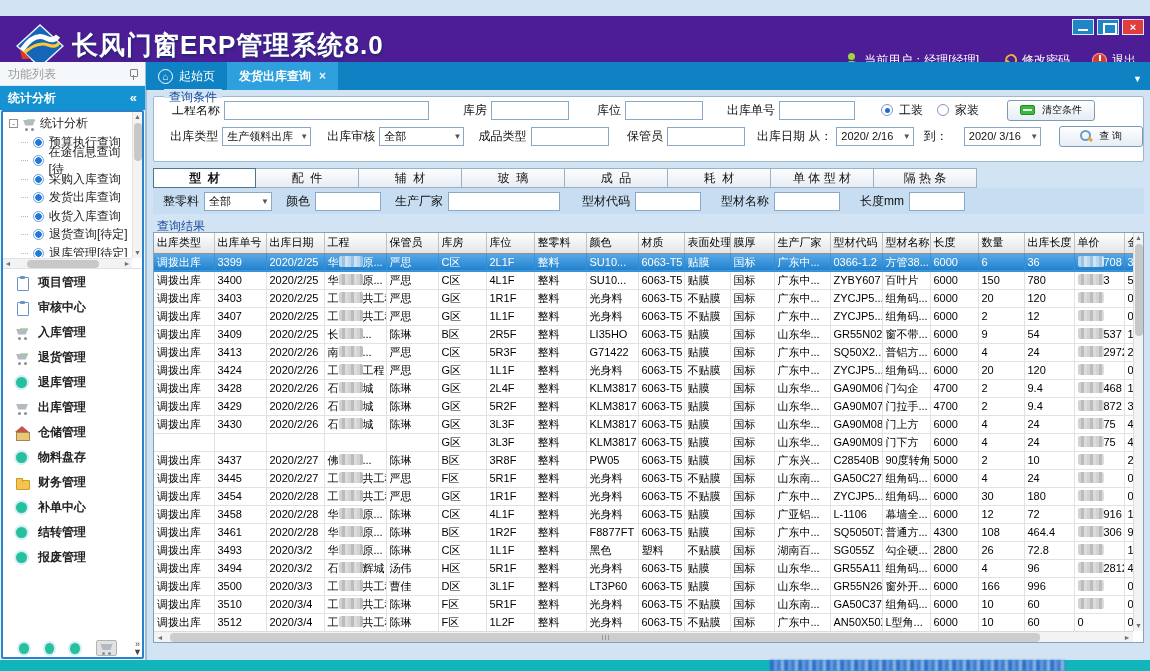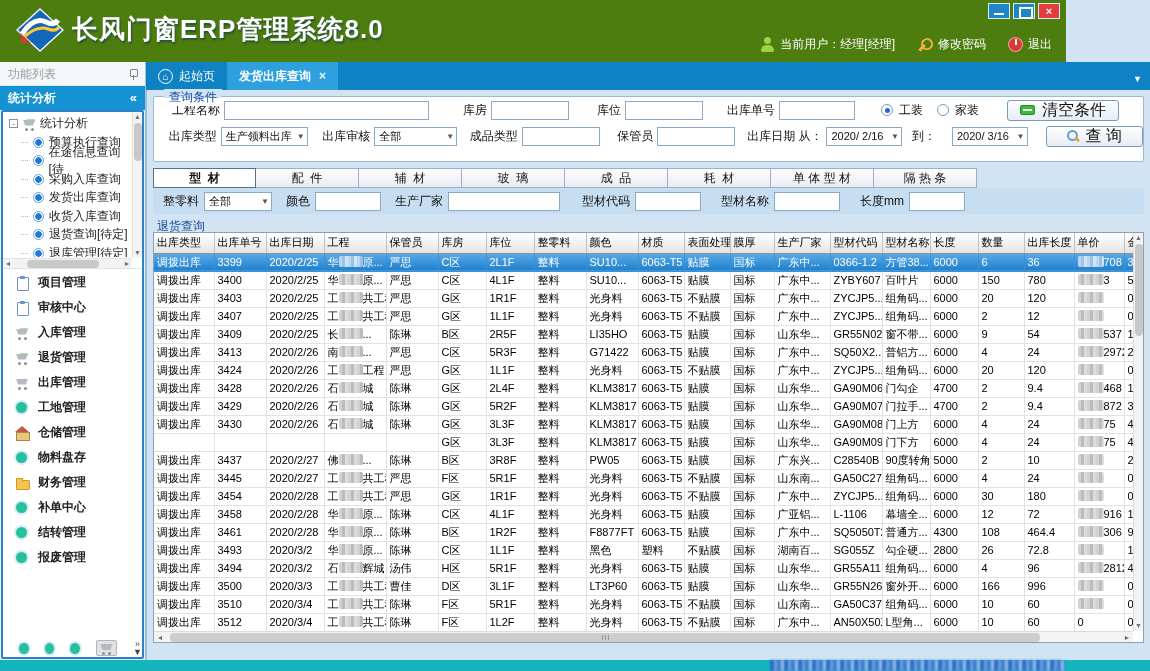--- a/index.html
+++ b/index.html
@@ -1,21 +1,21 @@
 <!DOCTYPE html>
 <html><head>
 <meta charset="utf-8">
 <style>
   *{margin:0;padding:0;box-sizing:border-box;}
   html,body{width:1150px;height:671px;overflow:hidden;}
   body{font-family:"Liberation Sans","DejaVu Sans",sans-serif;background:#d2e4f3;position:relative;}
   .app{position:absolute;inset:0;width:1150px;height:671px;background:#d2e4f3;overflow:hidden;}
 
   
-  .titlebar{position:absolute;top:0;left:0;width:1066px;height:62px;background:#4d7c0f;}
+  .titlebar{position:absolute;top:16px;left:0;width:1150px;height:62px;background:#4c1d95;}
   .logo{position:absolute;left:16px;top:8px;width:48px;height:44px;}
   .app-title{position:absolute;left:72px;top:12px;font-size:26px;font-weight:700;color:#fff;
     text-shadow:1px 2px 2px rgba(0,50,90,.55);letter-spacing:1px;}
   .win-controls{position:absolute;top:3px;right:6px;display:flex;gap:3px;}
   .win-btn{width:22px;height:16px;border:1px solid #d8ecf8;background:#1e86c6;color:#fff;
     font-size:10px;line-height:14px;text-align:center;cursor:pointer;position:relative;}
   .win-btn.close{background:#e23c3c;font-size:11px;font-weight:700;}
   .win-btn.min::after{content:"";position:absolute;left:5px;right:5px;bottom:3px;height:2px;background:#fff;}
   .win-btn.max::after{content:"";position:absolute;left:5px;top:3px;width:10px;height:8px;border:2px solid #fff;}
   .userbar{position:absolute;right:14px;bottom:9px;display:flex;align-items:center;gap:8px;color:#fff;font-size:12px;}
@@ -87,21 +87,21 @@
   .querybox-legend{position:absolute;top:-8px;left:10px;padding:0 5px;font-size:12px;color:#16489c;background:linear-gradient(#d2e4f3 50%,#fff 50%);}
   .qrow{display:flex;align-items:center;height:26px;padding-left:14px;font-size:12px;color:#111;}
   .qrow:first-of-type{margin-top:8px;}
   .qlabel{text-align:right;white-space:nowrap;}
   .tinput{height:19px;border:1px solid #8aa8c8;background:#fff;font-size:11px;padding:0 3px;font-family:inherit;}
   .tselect{height:19px;border:1px solid #8aa8c8;background:#fff;font-size:11px;display:flex;align-items:center;justify-content:space-between;padding:0 2px 0 4px;cursor:pointer;white-space:nowrap;}
   .tselect .caret{color:#555;font-size:8px;margin-left:3px;}
   .radio-grp{display:flex;align-items:center;gap:6px;margin-left:26px;}
   .radio{width:12px;height:12px;border-radius:50%;border:1px solid #7a9ac0;background:#fff;position:relative;cursor:pointer;}
   .radio.on::after{content:"";position:absolute;left:2.5px;top:2.5px;width:5px;height:5px;border-radius:50%;background:#1e6ad0;}
-  .btn{height:21px;border:1px solid #7a9ab8;border-radius:3px;background:linear-gradient(#fefefe,#e6edf5);font-size:16px;color:#111;display:flex;align-items:center;gap:7px;padding:0 12px;cursor:pointer;white-space:nowrap;}
+  .btn{height:21px;border:1px solid #7a9ab8;border-radius:3px;background:linear-gradient(#fefefe,#e6edf5);font-size:10px;color:#111;display:flex;align-items:center;gap:7px;padding:0 12px;cursor:pointer;white-space:nowrap;}
   .clear-icon{width:15px;height:10px;background:#3cb83c;border:1px solid #2a8a2a;border-radius:2px;position:relative;}
   .clear-icon::after{content:"";position:absolute;left:2px;top:3px;right:2px;height:2px;background:#e8ffe8;}
   .search-icon{width:12px;height:12px;position:relative;}
   .search-icon::before{content:"";position:absolute;left:0;top:0;width:7px;height:7px;border:2px solid #6a9cc8;border-radius:50%;}
   .search-icon::after{content:"";position:absolute;left:8px;top:8px;width:5px;height:2.5px;background:#e8a33c;transform:rotate(45deg);border-radius:1px;}
 
   .subtabs{position:absolute;top:78px;left:6px;display:flex;}
   .subtab{height:20px;min-width:103px;border:1px solid #9ab0c4;border-left-width:0;background:linear-gradient(#fcfdfe,#e8edf3);font-size:12px;color:#111;display:flex;align-items:center;justify-content:center;white-space:pre;cursor:pointer;}
   .subtab:first-child{border-left-width:1px;}
   .subtab.active{background:#fff;border-color:#50768e;font-weight:700;}
@@ -236,26 +236,26 @@
           </div>
           <div class="menu-item">
             <span class="mi mi-cart green"></span>
             <span>入库管理</span>
           </div>
           <div class="menu-item">
             <span class="mi mi-cart green"></span>
             <span>退货管理</span>
           </div>
           <div class="menu-item">
+            <span class="mi mi-circle"></span>
+            <span>退库管理</span>
+          </div>
+          <div class="menu-item">
             <span class="mi mi-cart"></span>
             <span>出库管理</span>
-          </div>
-          <div class="menu-item">
-            <span class="mi mi-circle"></span>
-            <span>工地管理</span>
           </div>
           <div class="menu-item">
             <span class="mi mi-warehouse"></span>
             <span>仓储管理</span>
           </div>
           <div class="menu-item">
             <span class="mi mi-circle"></span>
             <span>物料盘存</span>
           </div>
           <div class="menu-item">
@@ -377,21 +377,21 @@
       <span class="qlabel" style="margin-left:14px">生产厂家</span>
       <input class="tinput" style="width: 112px; margin-left: 5px;">
       <span class="qlabel" style="margin-left:22px">型材代码</span>
       <input class="tinput" style="width: 66px; margin-left: 5px;">
       <span class="qlabel" style="margin-left:20px">型材名称</span>
       <input class="tinput" style="width: 66px; margin-left: 5px;">
       <span class="qlabel" style="margin-left:20px">长度mm</span>
       <input class="tinput" style="width: 56px; margin-left: 5px;">
     </div>
 
-    <div class="results-label">退货查询</div>
+    <div class="results-label">查询结果</div>
 
     <div class="tablebox">
       <div class="table-viewport">
         <table id="grid">
             <colgroup>
               <col style="width: 60px;">
               <col style="width: 52px;">
               <col style="width: 58px;">
               <col style="width: 62px;">
               <col style="width: 52px;">

